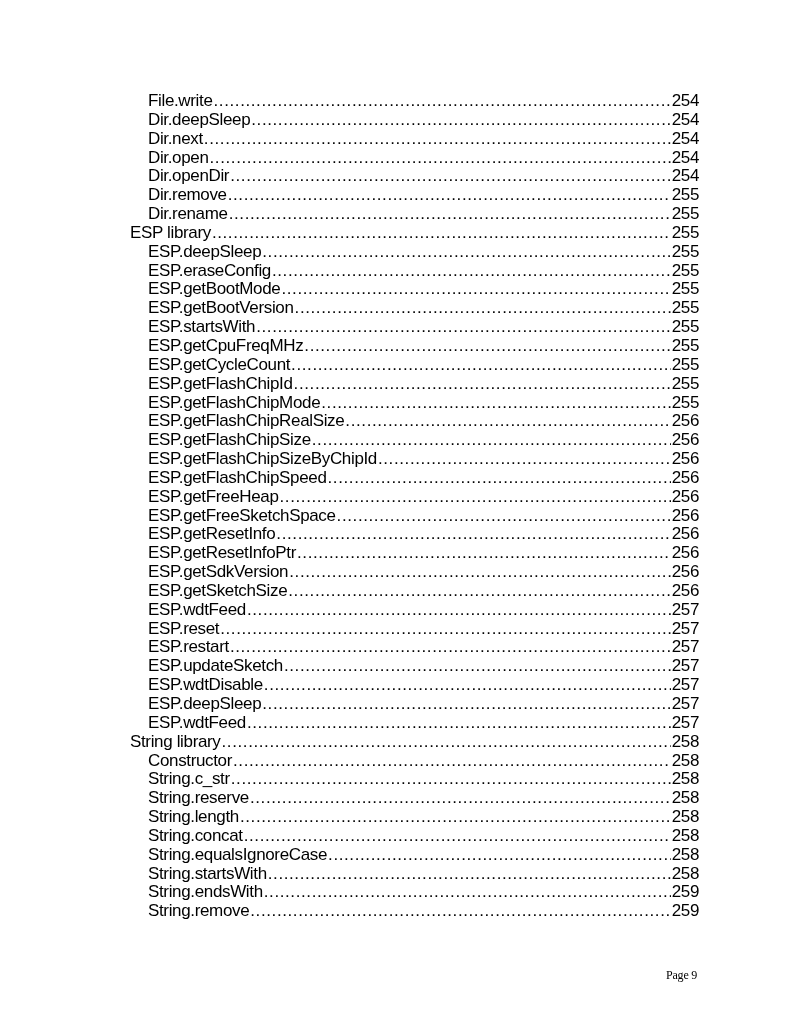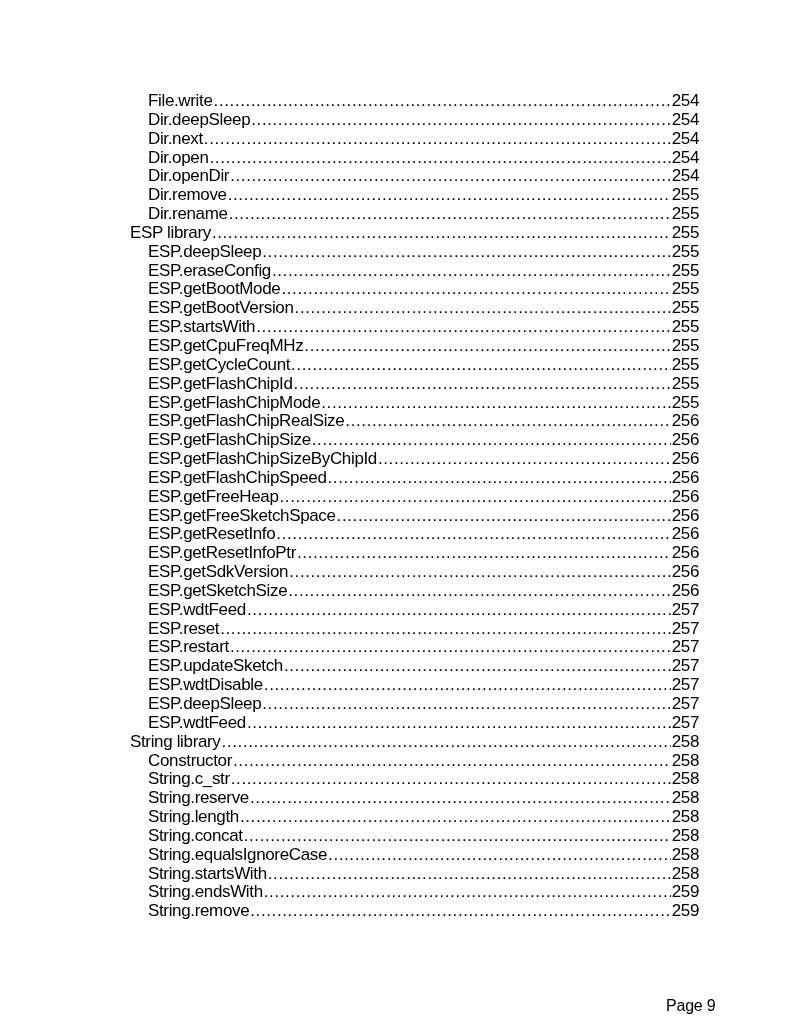--- a/index.html
+++ b/index.html
@@ -45,24 +45,25 @@
     }
     .toc-row .leader::before {
       content: "....................................................................................................................................................................................................................";
     }
     .toc-row .page {
       flex: 0 0 auto;
       text-align: left;
     }
     .footer {
       position: absolute;
-      top: 997px;
+      top: 968px;
       left: 666px;
-      font-size: 16px;
+      font-size: 12px;
       letter-spacing: -0.2px;
+      font-family: Liberation Serif, serif;
     }
   </style>
 </head>
 <body>
 
 <div class="toc" id="toc">
     <div class="toc-row level-2">
       <span class="label">File.write</span>
       <span class="leader"></span>
       <span class="page">254</span>

